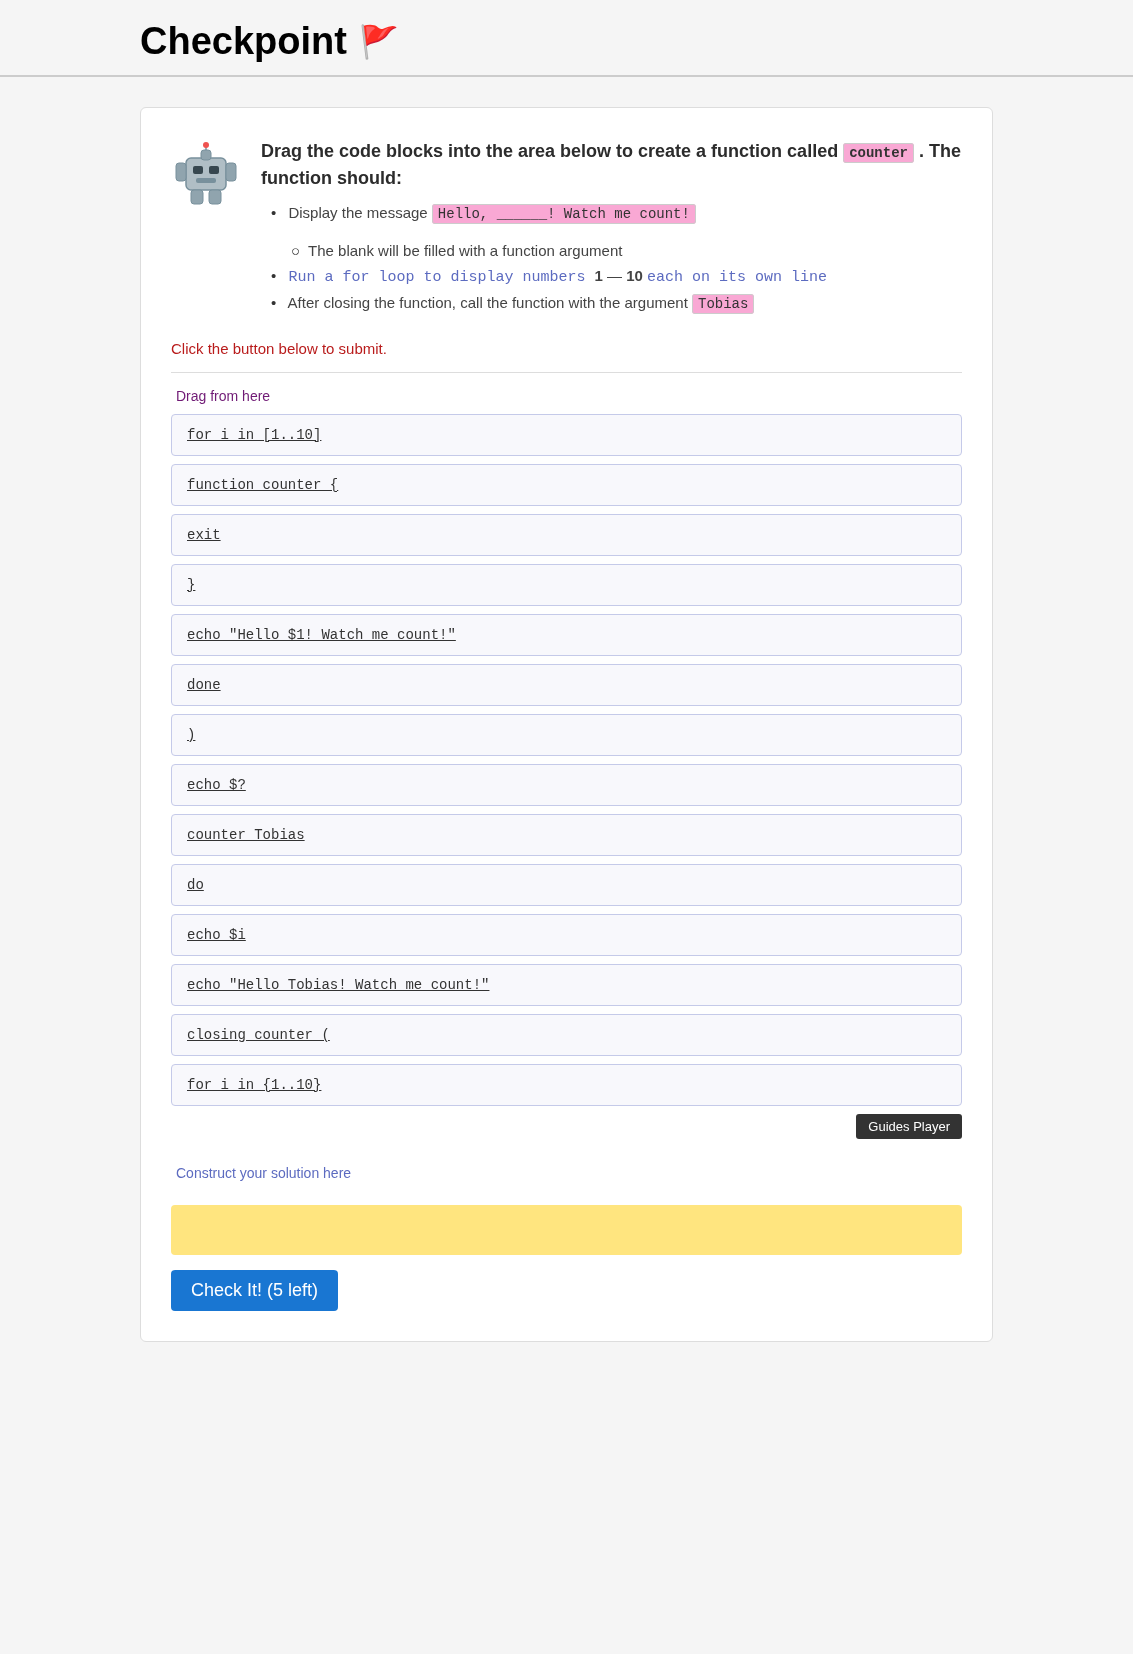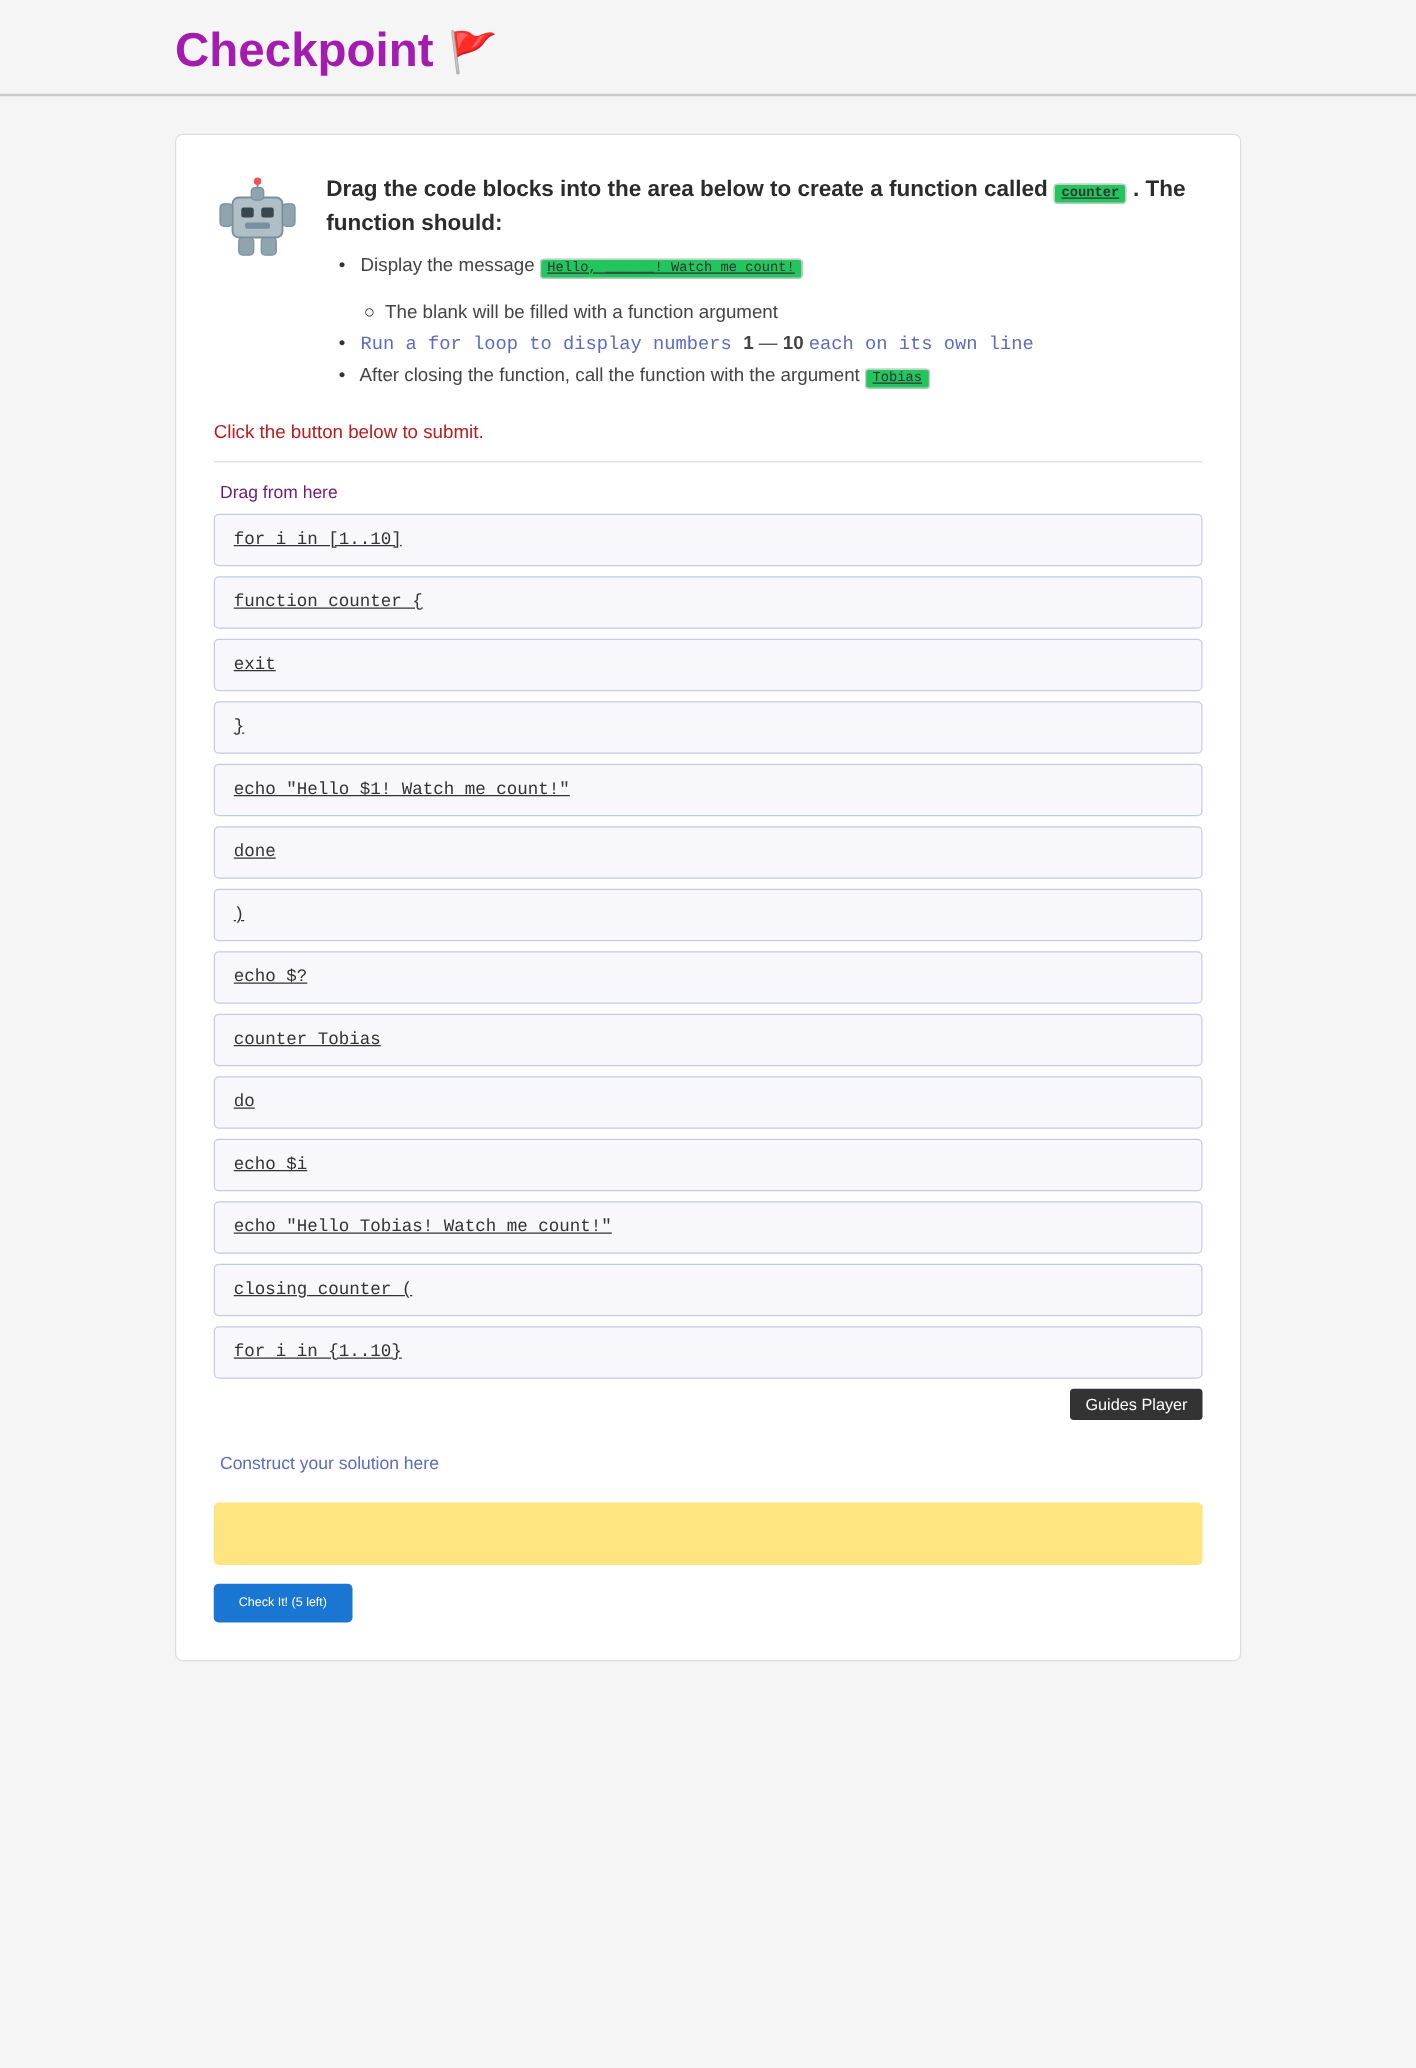--- a/index.html
+++ b/index.html
@@ -15,21 +15,21 @@
       padding: 20px 140px 12px 140px;
       border-bottom: 2px solid #ccc;
       display: flex;
       align-items: center;
       gap: 12px;
     }
 
     .page-title {
       font-size: 38px;
       font-weight: bold;
-      color: #a21caf;
+      color: #000000;
     }
 
     .flag-icon {
       font-size: 32px;
     }
 
     .main-container {
       margin: 30px 140px;
       background: #fff;
       border: 1px solid #ddd;
@@ -46,27 +46,26 @@
     .instruction-text h2 {
       font-size: 18px;
       font-weight: bold;
       color: #2c2c2c;
       margin-bottom: 12px;
       line-height: 1.5;
     }
 
     .inline-code {
       font-family: 'Courier New', monospace;
-      font-size: 11px;
-      background: #22c55e;
+      font-size: 14px;
+      background: #f9a8d4;
       border: 1px solid #ccc;
       border-radius: 3px;
       padding: 1px 5px;
       color: #333;
-      text-decoration: underline;
     }
 
     .instruction-text ul {
       list-style: none;
       padding-left: 10px;
     }
 
     .instruction-text ul li {
       margin-bottom: 8px;
       color: #444;
@@ -154,21 +153,21 @@
       margin-bottom: 6px;
       text-align: right;
     }
 
     .check-button {
       background: #1976d2;
       color: #fff;
       border: none;
       border-radius: 4px;
       padding: 10px 20px;
-      font-size: 10px;
+      font-size: 18px;
       cursor: pointer;
     }
 
     
     .robot-svg {
       width: 70px;
       height: 70px;
     }
   </style>
 </head>

